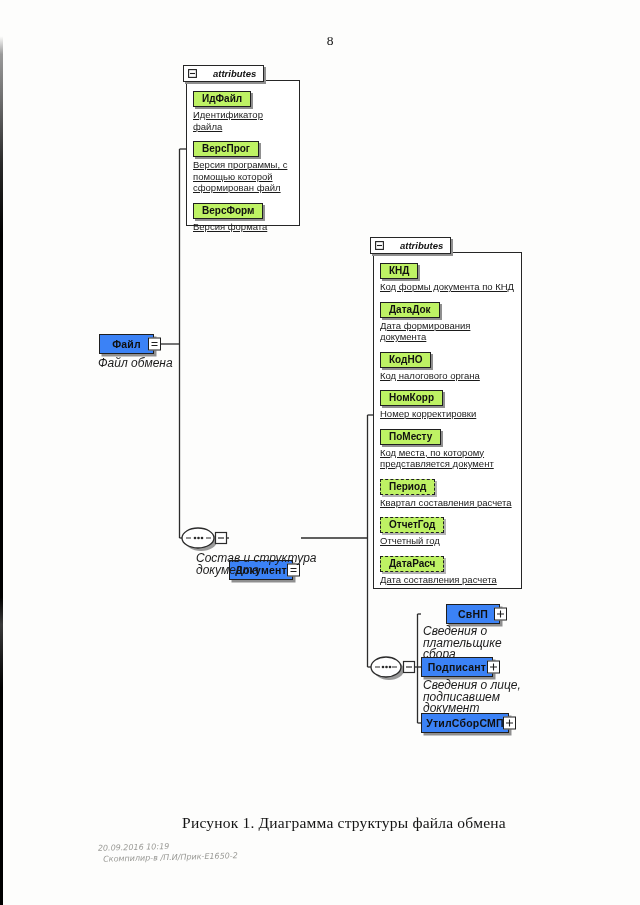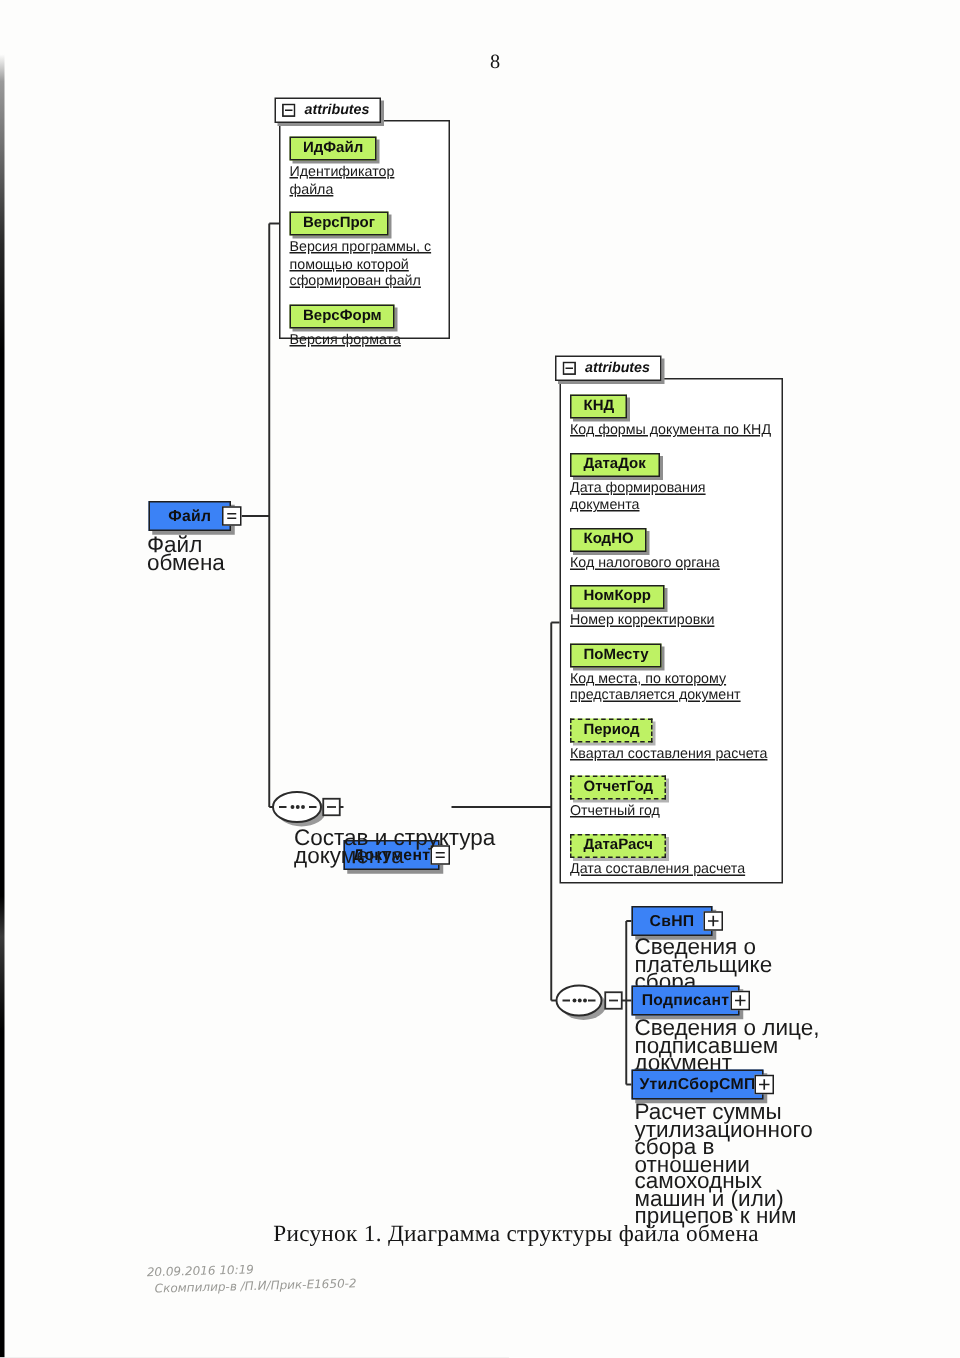--- a/index.html
+++ b/index.html
@@ -13,28 +13,28 @@
         font-size:13.5px;color:#141414;}
   .wires{position:absolute;left:0;top:0;z-index:0;}
 
   .el{position:absolute;box-sizing:border-box;height:20px;border:1.4px solid #1f1f1f;
       background:#3b82f6;box-shadow:2.5px 2.5px 0 #8f8f8f;display:flex;align-items:center;
       justify-content:center;font-weight:bold;font-size:10.5px;color:#101010;
       letter-spacing:.2px;z-index:2;}
   .toggle{position:absolute;right:-8px;top:50%;transform:translateY(-50%);width:13px;
       height:13px;box-sizing:border-box;background:#fff;border:1.2px solid #1f1f1f;
       display:flex;align-items:center;justify-content:center;}
-  .node-caption{position:absolute;font-size:15px;line-height:11.5px;color:#1b1b1b;
-      white-space:pre-line;z-index:2;}
+  .node-caption{position:absolute;font-size:12px;line-height:11.5px;color:#1b1b1b;
+      white-space:pre-line;z-index:2;font-style:italic;}
 
   .attrbox{position:absolute;box-sizing:border-box;border:1.2px solid #262626;
       background:#fff;padding:7px 5px 0 6px;z-index:1;}
   .attr-tab{position:absolute;top:-16px;left:-4px;height:17px;box-sizing:border-box;
       background:#fff;border:1.2px solid #262626;box-shadow:2px 2px 0 #8f8f8f;
-      display:flex;align-items:center;gap:6px;padding:0 7px 0 4px;font-style:italic;
+      display:flex;align-items:center;gap:16px;padding:0 7px 0 4px;font-style:italic;
       font-weight:bold;font-size:9.5px;color:#111;}
   .attr-item{margin-bottom:6px;}
   .attr-name{display:inline-block;border:1.3px solid #1f1f1f;background:#bef264;
       box-shadow:2px 2px 0 #8f8f8f;font-weight:bold;font-size:10px;color:#101010;
       padding:1px 8px 2px 8px;margin-bottom:2px;}
   .attr-item.optional .attr-name{border-style:dashed;box-shadow:2px 2px 0 #b3b3b3;}
   .attr-caption{font-size:9.5px;line-height:11.5px;color:#1b1b1b;white-space:pre-line;text-decoration:underline;}
 
   .figure-caption{position:absolute;left:0;top:814px;width:640px;box-sizing:border-box;
       padding-left:28px;text-align:center;font-family:"Liberation Serif",serif;
@@ -177,21 +177,21 @@
   <div class="el" style="left:229px;top:560px;width:64px">
     <span>Документ</span>
     <span class="toggle">
       <svg width="9" height="9">
           <path d="M1.5,3 H7.5 M1.5,6 H7.5" stroke="#1f1f1f" stroke-width="1.1"></path>
         </svg>
     </span>
   </div>
   <div class="node-caption" style="left:196px;top:553px;width:175px">Состав и структура документа</div>
 
-  <div class="el" style="left:421px;top:604px;width:54px">
+  <div class="el" style="left:446px;top:604px;width:54px">
     <span>СвНП</span>
     <span class="toggle">
       <svg width="9" height="9">
           <path d="M1,4.5 H8 M4.5,1 V8" stroke="#1f1f1f" stroke-width="1.1"></path>
         </svg>
     </span>
   </div>
   <div class="node-caption" style="left:423px;top:626px;width:125px">Сведения о плательщике
 сбора</div>
 
@@ -207,24 +207,20 @@
 подписавшем документ</div>
 
   <div class="el" style="left:421px;top:713px;width:88px">
     <span>УтилСборСМП</span>
     <span class="toggle">
       <svg width="9" height="9">
           <path d="M1,4.5 H8 M4.5,1 V8" stroke="#1f1f1f" stroke-width="1.1"></path>
         </svg>
     </span>
   </div>
-  <div class="node-caption" style="left:423px;top:736px;width:140px">Расчет суммы
-утилизационного сбора в
-отношении самоходных
-машин и (или) прицепов к ним</div>
 
   <div class="figure-caption">Рисунок 1. Диаграмма структуры файла обмена</div>
 
   <div class="footer">
     <div>20.09.2016 10:19</div>
     <div style="padding-left:5px">Скомпилир-в /П.И/Прик-Е1650-2</div>
   </div>
 
 </div>
 

